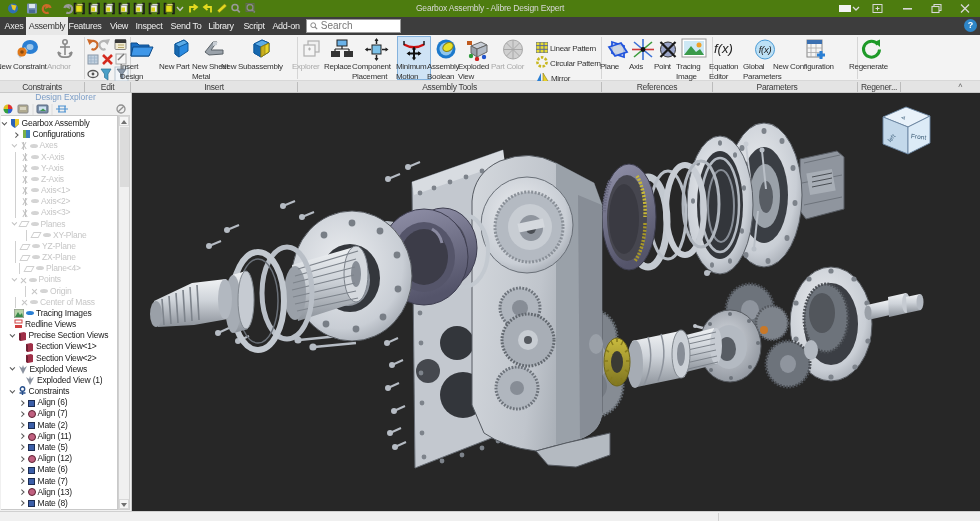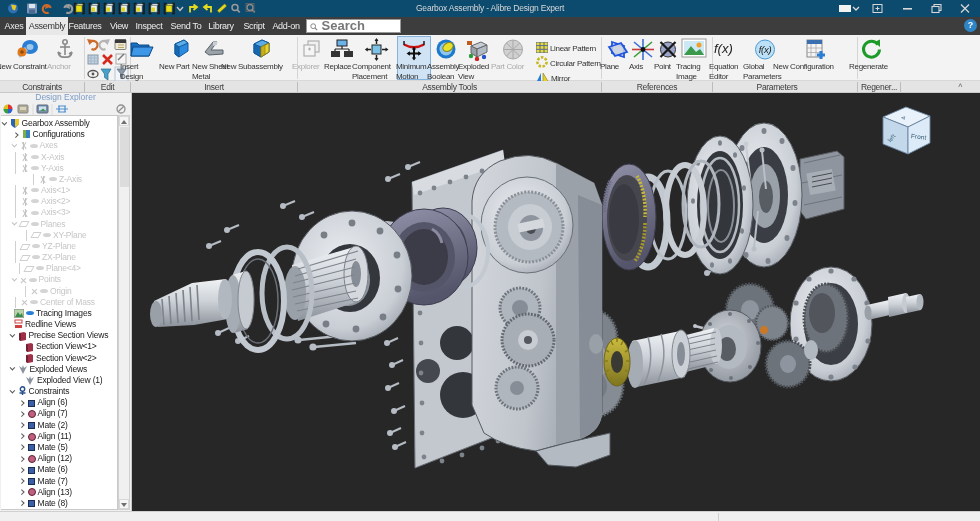--- a/index.html
+++ b/index.html
@@ -1,25 +1,25 @@
 <!DOCTYPE html>
 <html><head>
 <meta charset="utf-8">
 <style>
 * { margin:0; padding:0; box-sizing:border-box; }
 html,body { width:980px; height:521px; overflow:hidden; }
 body { font-family:"Liberation Sans",sans-serif; position:relative; background:#f0f0f0; }
-.titlebar { position:absolute; top:0; left:0; width:980px; height:17px; background:#0c4a6e; }
+.titlebar { position:absolute; top:0; left:0; width:980px; height:17px; background:#4d7c0f; }
 .title-text { position:absolute; top:3px; left:0; width:980px; text-align:center; color:#d8d8d8; font-size:8.5px; letter-spacing:-0.2px; }
 .qat { position:absolute; top:2px; left:6px; height:13px; display:flex; align-items:center; gap:5px; }
 .winbtns { position:absolute; top:0; right:0; height:17px; display:flex; align-items:center; color:#e0e0e0; }
 .menubar { position:absolute; top:17px; left:0; width:980px; height:18px; background:#3d3d3d; }
 .menubar .tab { position:absolute; top:0; height:18px; line-height:18px; color:#eeeeee; font-size:9px; letter-spacing:-0.3px; text-align:center; }
 .tab.active { background:#e8e8e8; color:#333; }
-.searchbox { position:absolute; left:306px; top:2px; width:95px; height:14px; background:#fff; border:1px solid #999; font-size:13px; color:#777; line-height:12px; padding-left:3px;font-weight:bold; }
+.searchbox { position:absolute; left:306px; top:2px; width:95px; height:14px; background:#fff; border:1px solid #999; font-size:10px; color:#777; line-height:12px; padding-left:3px; }
 .ribbon { position:absolute; top:35px; left:0; width:980px; height:46px; background:#f3f3f3; border-bottom:1px solid #d8d8d8; }
 .grouplabels { position:absolute; top:81px; left:0; width:980px; height:12px; background:#e4e4e4; border-bottom:1px solid #c9c9c9; }
 .glabel { position:absolute; top:0; height:12px; line-height:12px; text-align:center; font-size:8.5px; letter-spacing:-0.3px; color:#3a3a3a; }
 .gsep { position:absolute; top:1px; width:1px; height:10px; background:#bcbcbc; }
 .rsep { position:absolute; top:2px; width:1px; height:42px; background:#d5d5d5; }
 .rbtn { position:absolute; top:1px; height:44px; font-size:8px; letter-spacing:-0.3px; color:#333; line-height:9.5px; }
 .rbtn .ic { position:absolute; top:2px; left:50%; transform:translateX(-50%); }
 .rbtn .lbl { position:absolute; top:26px; left:0; width:100%; }
 .rbtn.dis { color:#ababab; }
 .leftpanel { position:absolute; top:93px; left:0; width:132px; height:418px; background:#f0f0f0; border-right:1px solid #c9c9c9; }
@@ -389,21 +389,21 @@
           <path d="M1 1 L9 1 L9 6 Q5 10 5 10 Q1 8 1 6 Z" fill="#2a62b8"></path>
           <path d="M5 1 L9 1 L9 6 Q7 8 5 9 Z" fill="#e8c829"></path>
         </svg><b style="font-weight:normal">Gearbox Assembly</b></div>
     <div class="trow" style="padding-left:12px"><s class="x-r"></s><svg class="tico" width="9" height="10" viewBox="0 0 9 10">
           <rect x="1" y="1" width="7" height="8" fill="#3a7ec0"></rect>
           <rect x="1" y="1" width="3" height="8" fill="#7ab04a"></rect>
         </svg>Configurations</div>
     <div class="trow gray" style="padding-left:12px"><s class="x-d"></s><s class="st"><i></i><em></em></s><s class="eye g"></s>Axes</div>
     <div class="trow gray" style="padding-left:14px"><s class="tl"></s><s class="st"><i></i><em></em></s><s class="eye g"></s>X-Axis</div>
     <div class="trow gray" style="padding-left:14px"><s class="tl"></s><s class="st"><i></i><em></em></s><s class="eye g"></s>Y-Axis</div>
-    <div class="trow gray" style="padding-left:32px"><s class="tl"></s><s class="st"><i></i><em></em></s><s class="eye g"></s>Z-Axis</div>
+    <div class="trow gray" style="padding-left:14px"><s class="tl"></s><s class="st"><i></i><em></em></s><s class="eye g"></s>Z-Axis</div>
     <div class="trow gray" style="padding-left:14px"><s class="tl"></s><s class="st"><i></i><em></em></s><s class="eye g"></s>Axis&lt;1&gt;</div>
     <div class="trow gray" style="padding-left:14px"><s class="tl"></s><s class="st"><i></i><em></em></s><s class="eye g"></s>Axis&lt;2&gt;</div>
     <div class="trow gray" style="padding-left:14px"><s class="tl"></s><s class="st"><i></i><em></em></s><s class="eye g"></s>Axis&lt;3&gt;</div>
     <div class="trow gray" style="padding-left:12px"><s class="x-d"></s><s class="pl"></s><s class="eye g"></s>Planes</div>
     <div class="trow gray" style="padding-left:25px"><s class="tl"></s><s class="pl"></s><s class="eye g"></s>XY-Plane</div>
     <div class="trow gray" style="padding-left:14px"><s class="tl"></s><s class="pl"></s><s class="eye g"></s>YZ-Plane</div>
     <div class="trow gray" style="padding-left:14px"><s class="tl"></s><s class="pl"></s><s class="eye g"></s>ZX-Plane</div>
     <div class="trow gray" style="padding-left:18px"><s class="tl"></s><s class="pl"></s><s class="eye g"></s>Plane&lt;4&gt;</div>
     <div class="trow gray" style="padding-left:12px"><s class="x-d"></s><s class="xx"><i></i><em></em></s><s class="eye g"></s>Points</div>
     <div class="trow gray" style="padding-left:24px"><s class="tl"></s><s class="xx"><i></i><em></em></s><s class="eye g"></s>Origin</div>

